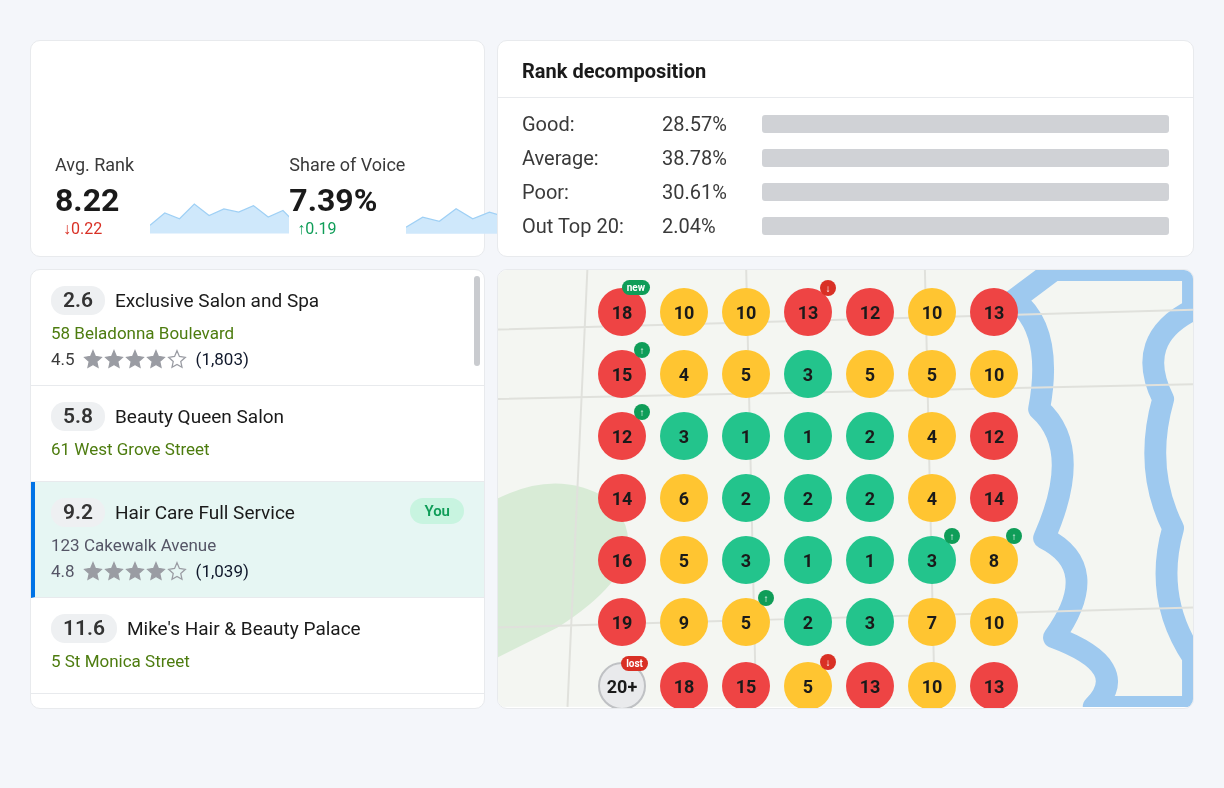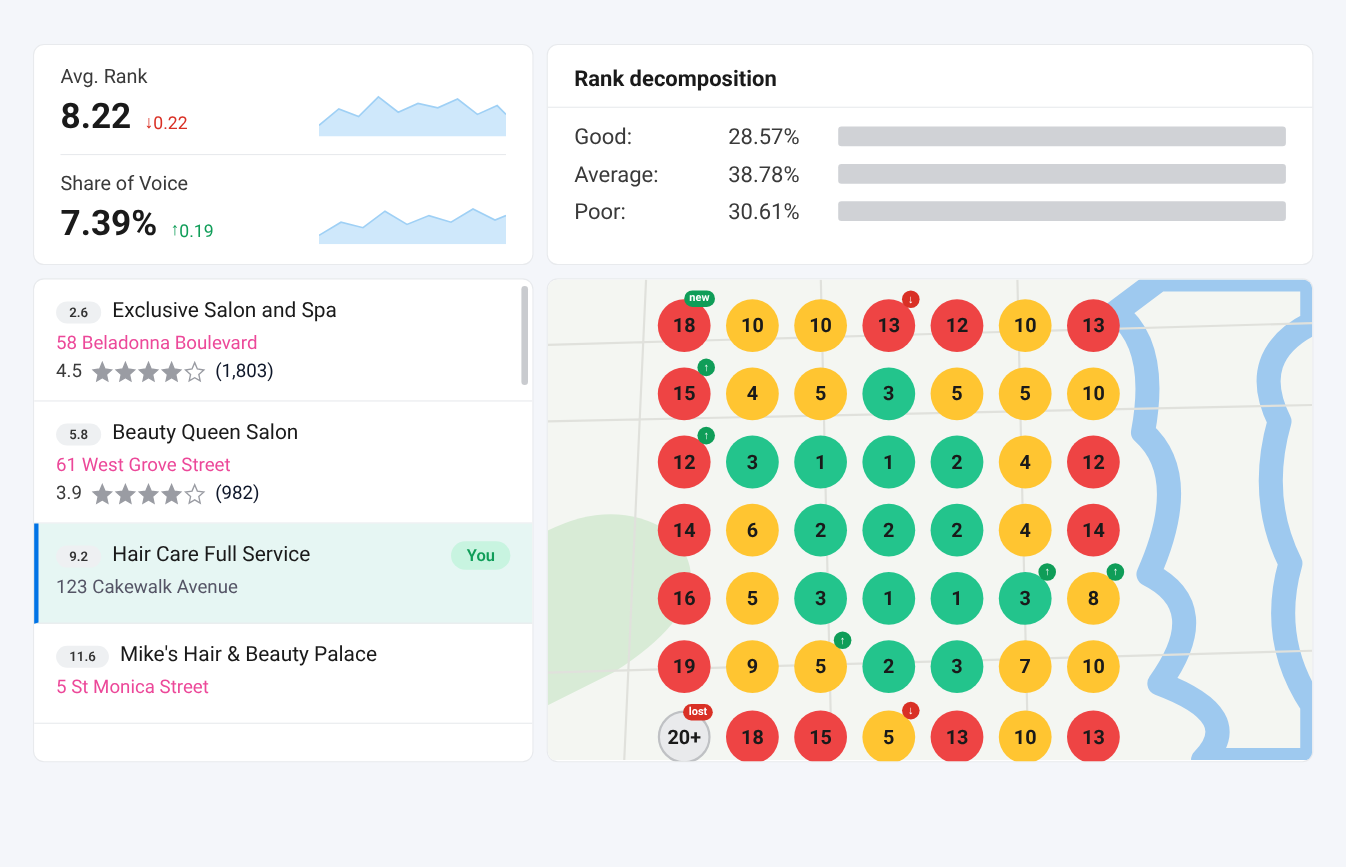--- a/index.html
+++ b/index.html
@@ -16,21 +16,21 @@
     grid-template-rows: auto auto;
     gap: 12px;
   }
   .card {
     background: #fff;
     border-radius: 10px;
     border: 1px solid #e8eaed;
     padding: 18px 24px;
   }
   
-  .stats-card { grid-column: 1; grid-row: 1; display:flex; flex-direction:column; }
+  .stats-card { grid-column: 1; grid-row: 1; display:flex; flex-direction:row; }
   .stat-block { display:flex; align-items:flex-end; justify-content:space-between; }
   .stat-left {}
   .stat-label { font-size: 18px; color:#3a3a3a; margin-bottom:6px; }
   .stat-value { font-size: 32px; font-weight:700; display:inline-block; }
   .stat-delta { font-size:16px; margin-left:8px; display:inline-flex; align-items:center; }
   .delta-down { color:#d93025; }
   .delta-up { color:#0f9d58; }
   .sparkline { width:170px; height:50px; }
   .divider { height:1px; background:#e8eaed; margin:16px 0; }
   
@@ -41,24 +41,24 @@
   .decomp-row:last-child{margin-bottom:0;}
   .decomp-label { width:140px; }
   .decomp-pct { width:100px; text-align:left; padding-right:16px; }
   .decomp-bar { flex:1; height:18px; background:#d0d2d6; border-radius:3px; overflow:hidden; }
   .decomp-fill { height:100%; }
   
   .list-card { grid-column:1; grid-row:2; padding:0; position:relative; overflow:hidden; }
   .scroll-ind { position:absolute; top:6px; right:4px; width:6px; height:90px; background:#c9cbcf; border-radius:3px; }
   .listing { padding:16px 20px; border-bottom:1px solid #e8eaed; }
   .listing.selected { background:#e6f6f3; border-left:4px solid #0073e6; padding-left:16px; }
-  .rank-pill { display:inline-block; background:#eef0f2; color:#333; border-radius:14px; padding:4px 12px; font-size:12px; font-weight:600; margin-right:10px; line-height:1; }
+  .rank-pill { display:inline-block; background:#eef0f2; color:#333; border-radius:14px; padding:4px 12px; font-size:21px; font-weight:600; margin-right:10px; line-height:1; }
   .you-pill { float:right; background:#c8f4e0; color:#0f9d58; border-radius:14px; padding:4px 14px; font-size:15px; font-weight:600; }
   .biz-name { font-size:19px; font-weight:400; color:#1a1a1a; }
-  .biz-addr { font-size:17px; color:#ec4899; margin:8px 0 6px; }
+  .biz-addr { font-size:17px; color:#4d7c0f; margin:8px 0 6px; }
   .rating-row { font-size:17px; color:#3a3a3a; display:flex; align-items:center; }
   .selected .rating-row, .selected .biz-addr { color:#556; }
   .stars { display:inline-flex; margin:0 8px; }
   .star { width:20px; height:20px; margin-right:1px; }
   .reviews { color:#0f172a; }
   
   .map-card { grid-column:2; grid-row:2; padding:0; position:relative; overflow:hidden; min-height:440px; }
   .map-bg { position:absolute; inset:0; }
   .grid-bubbles { position:absolute; top:18px; left:100px; display:grid; grid-template-columns:repeat(7,48px); grid-auto-rows:48px; gap:14px; }
   .bubble { width:48px; height:48px; border-radius:50%; display:flex; align-items:center; justify-content:center; font-size:18px; font-weight:700; position:relative; color:#1a1a1a; }
@@ -122,20 +122,25 @@
         <div class="decomp-row">
           <span class="decomp-label">Average:</span>
           <span class="decomp-pct">38.78%</span>
           <span class="decomp-bar"><span class="decomp-fill" style="width:38.78%;background:#ffc531"></span></span>
         </div>
         <div class="decomp-row">
           <span class="decomp-label">Poor:</span>
           <span class="decomp-pct">30.61%</span>
           <span class="decomp-bar"><span class="decomp-fill" style="width:30.61%;background:#ff8a1e"></span></span>
         </div>
+        <div class="decomp-row">
+          <span class="decomp-label">Out Top 20:</span>
+          <span class="decomp-pct">2.04%</span>
+          <span class="decomp-bar"><span class="decomp-fill" style="width:6%;background:#ee4444"></span></span>
+        </div>
       </div>
   </div>
 
   <div class="card list-card">
     <div class="scroll-ind"></div>
     <div id="listings">
         <div class="listing"><span class="rank-pill">2.6</span><span class="biz-name">Exclusive Salon and Spa</span><div class="biz-addr">58 Beladonna Boulevard</div><div class="rating-row">
             <span>4.5</span>
             <span class="stars">
               <svg class="star" viewBox="0 0 24 24">
@@ -149,42 +154,42 @@
               </svg>
               <svg class="star" viewBox="0 0 24 24">
                 <path d="M12 2l2.9 6.9L22 10l-5.5 4.9L18 22l-6-3.5L6 22l1.5-7.1L2 10l7.1-1.1z" fill="#9a9ca3" stroke="#9a9ca3" stroke-width="1.5"></path>
               </svg>
               <svg class="star" viewBox="0 0 24 24">
                 <path d="M12 2l2.9 6.9L22 10l-5.5 4.9L18 22l-6-3.5L6 22l1.5-7.1L2 10l7.1-1.1z" fill="none" stroke="#9a9ca3" stroke-width="1.5"></path>
               </svg>
             </span>
             <span class="reviews">(1,803)</span>
           </div></div>
-        <div class="listing"><span class="rank-pill">5.8</span><span class="biz-name">Beauty Queen Salon</span><div class="biz-addr">61 West Grove Street</div><div class="rating-row">
-            <span>3.9</span>
+        <div class="listing"><span class="rank-pill">5.8</span><span class="biz-name">Beauty Queen Salon</span><div class="biz-addr">61 West Grove Street</div></div>
+        <div class="listing selected"><span class="you-pill">You</span><span class="rank-pill">9.2</span><span class="biz-name">Hair Care Full Service</span><div class="biz-addr">123 Cakewalk Avenue</div><div class="rating-row">
+            <span>4.8</span>
             <span class="stars">
               <svg class="star" viewBox="0 0 24 24">
                 <path d="M12 2l2.9 6.9L22 10l-5.5 4.9L18 22l-6-3.5L6 22l1.5-7.1L2 10l7.1-1.1z" fill="#9a9ca3" stroke="#9a9ca3" stroke-width="1.5"></path>
               </svg>
               <svg class="star" viewBox="0 0 24 24">
                 <path d="M12 2l2.9 6.9L22 10l-5.5 4.9L18 22l-6-3.5L6 22l1.5-7.1L2 10l7.1-1.1z" fill="#9a9ca3" stroke="#9a9ca3" stroke-width="1.5"></path>
               </svg>
               <svg class="star" viewBox="0 0 24 24">
                 <path d="M12 2l2.9 6.9L22 10l-5.5 4.9L18 22l-6-3.5L6 22l1.5-7.1L2 10l7.1-1.1z" fill="#9a9ca3" stroke="#9a9ca3" stroke-width="1.5"></path>
               </svg>
               <svg class="star" viewBox="0 0 24 24">
                 <path d="M12 2l2.9 6.9L22 10l-5.5 4.9L18 22l-6-3.5L6 22l1.5-7.1L2 10l7.1-1.1z" fill="#9a9ca3" stroke="#9a9ca3" stroke-width="1.5"></path>
               </svg>
               <svg class="star" viewBox="0 0 24 24">
                 <path d="M12 2l2.9 6.9L22 10l-5.5 4.9L18 22l-6-3.5L6 22l1.5-7.1L2 10l7.1-1.1z" fill="none" stroke="#9a9ca3" stroke-width="1.5"></path>
               </svg>
             </span>
-            <span class="reviews">(982)</span>
+            <span class="reviews">(1,039)</span>
           </div></div>
-        <div class="listing selected"><span class="you-pill">You</span><span class="rank-pill">9.2</span><span class="biz-name">Hair Care Full Service</span><div class="biz-addr">123 Cakewalk Avenue</div></div>
         <div class="listing"><span class="rank-pill">11.6</span><span class="biz-name">Mike's Hair &amp; Beauty Palace</span><div class="biz-addr">5 St Monica Street</div></div>
       </div>
   </div>
 
   <div class="card map-card">
     <svg class="map-bg" viewBox="0 0 700 440" preserveAspectRatio="none">
       <rect width="700" height="440" fill="#f4f6f2"></rect>
       <path d="M0,230 Q60,200 110,230 Q170,290 60,360 L0,390 Z" fill="#d8ebd6"></path>
       <path d="M520,30 Q560,60 545,140 Q590,180 550,270 Q610,300 560,370 Q640,400 600,440 L700,440 L700,390 Q660,330 680,260 Q650,200 670,130 Q640,70 700,40 L700,0 L560,0 Z" fill="none" stroke="#9ec9ef" stroke-width="22" stroke-linejoin="round"></path>
       <path d="M0,60 L700,40 M0,130 L700,115 M0,360 L700,340 M90,0 L70,440 M250,0 L260,440 M430,0 L440,440" stroke="#e0e1dc" stroke-width="2"></path>

